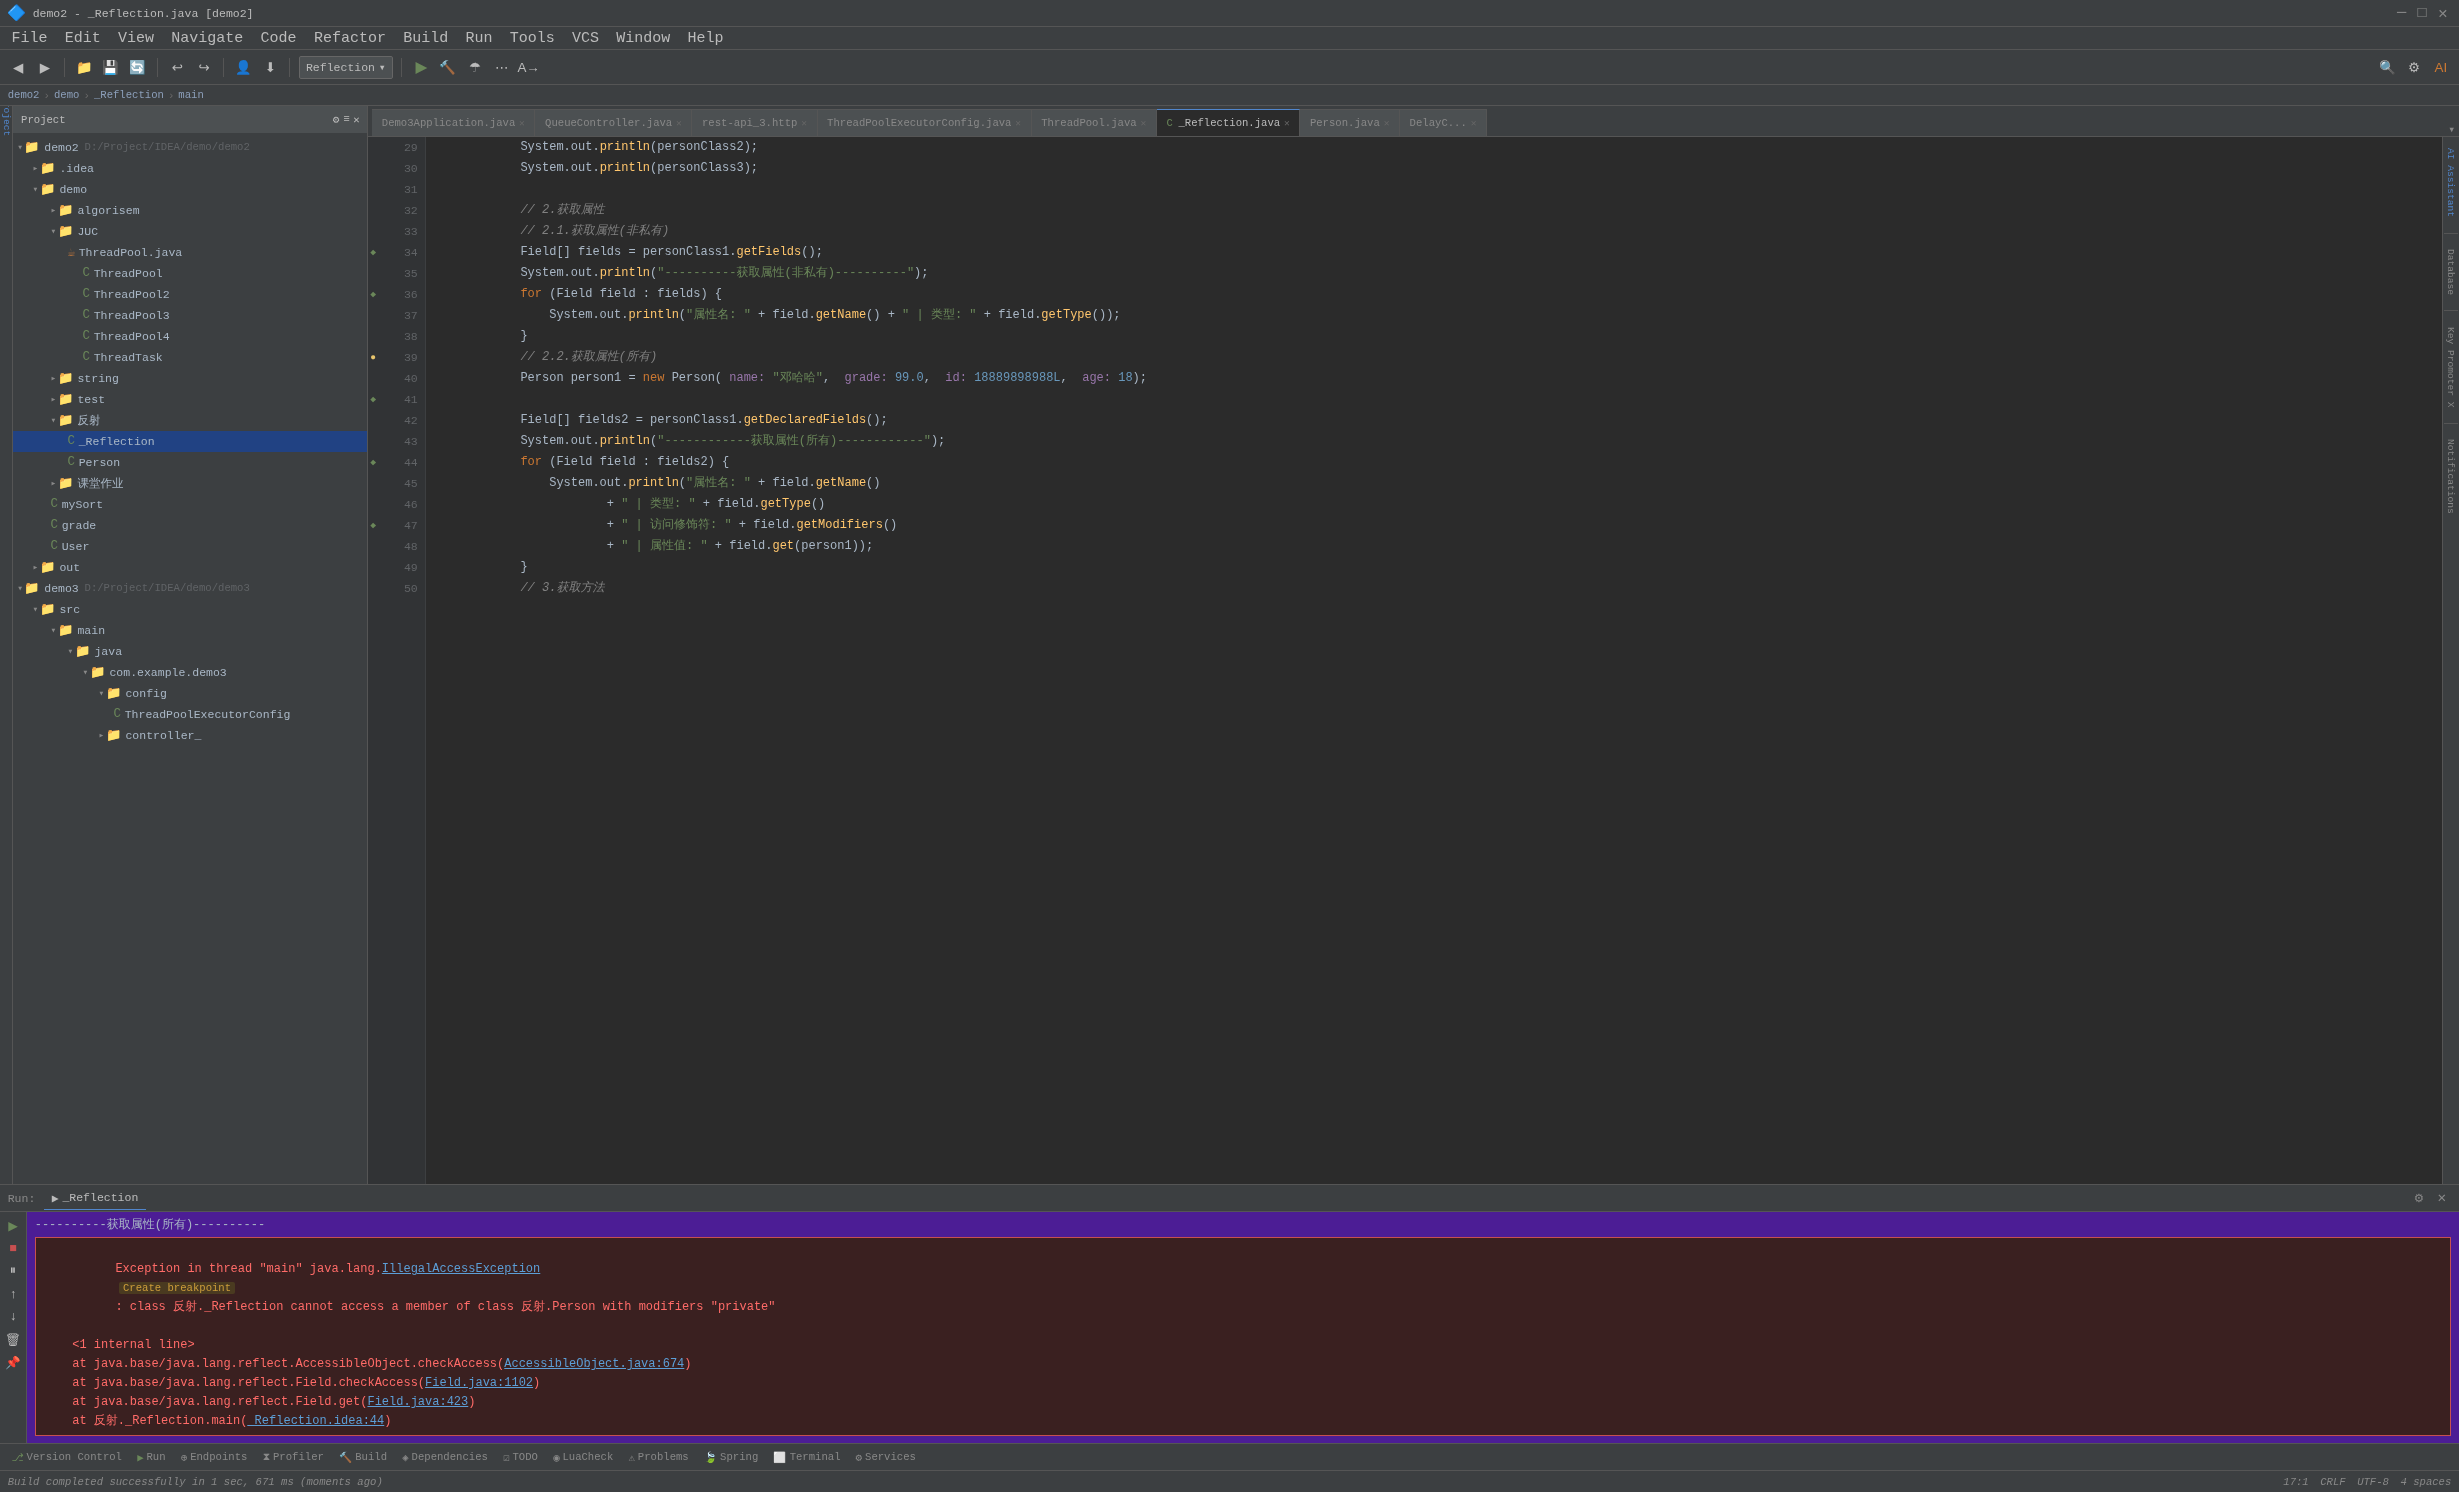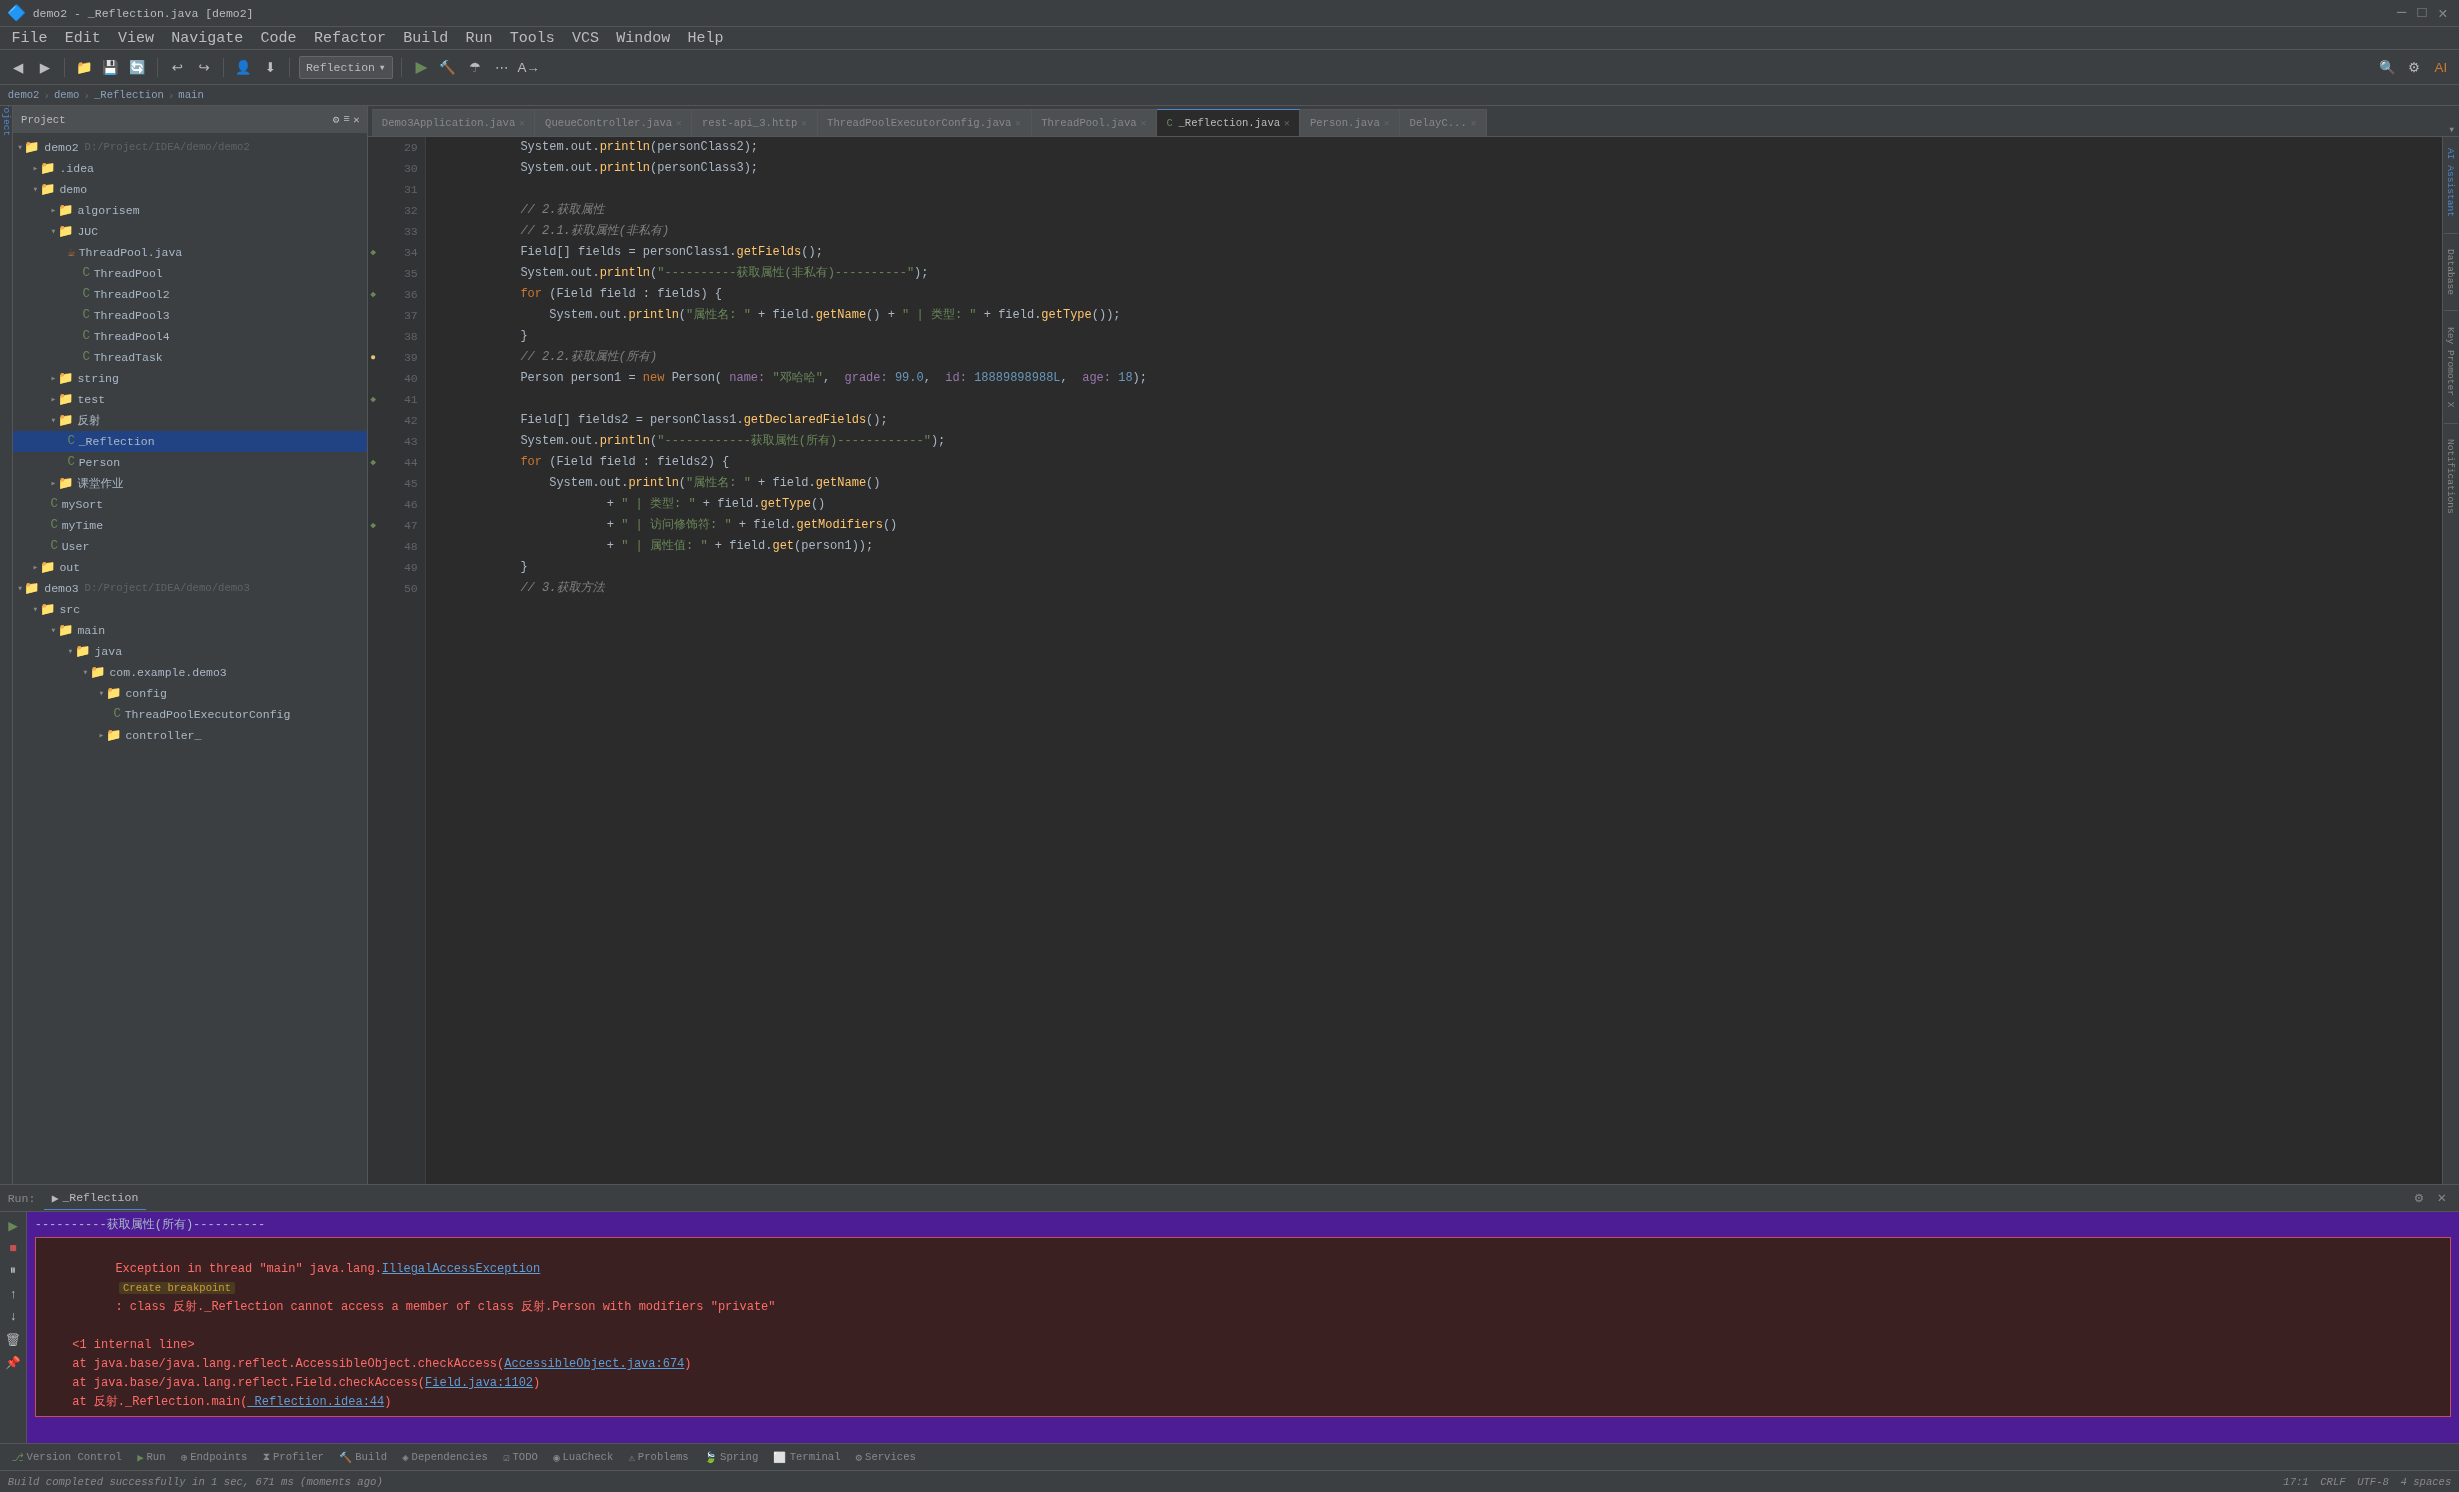--- a/index.html
+++ b/index.html
@@ -617,21 +617,21 @@
         <span class="chevron">▸</span>
         <span class="tree-icon folder-icon">📁</span>
         <span>课堂作业</span>
       </div>
       <div class="tree-item" style="padding-left: 37px;">
         <span class="tree-icon" style="color:#6a8759;">C</span>
         <span>mySort</span>
       </div>
       <div class="tree-item" style="padding-left: 37px;">
         <span class="tree-icon" style="color:#6a8759;">C</span>
-        <span>myTime</span>
+        <span>grade</span>
       </div>
       <div class="tree-item" style="padding-left: 37px;">
         <span class="tree-icon" style="color:#6a8759;">C</span>
         <span>User</span>
       </div>
 
       <div class="tree-item" style="padding-left: 19px;">
         <span class="chevron">▸</span>
         <span class="tree-icon folder-icon">📁</span>
         <span>out</span>
@@ -833,20 +833,21 @@
 
       <div class="error-box">
         <div class="console-line console-error">
           Exception in thread "main" java.lang.<span class="console-link">IllegalAccessException</span>
           <span style="background:#4a3a20; color:#cc9d3a; padding:0 3.8px; border-radius:1.9px; font-size:10.6px; margin-left:3.8px;">Create breakpoint</span>
           : class 反射._Reflection cannot access a member of class 反射.Person with modifiers "private"
         </div>
         <div class="console-line console-error">    &lt;1 internal line&gt;</div>
         <div class="console-line console-error">    at java.base/java.lang.reflect.AccessibleObject.checkAccess(<span class="console-link">AccessibleObject.java:674</span>)</div>
         <div class="console-line console-error">    at java.base/java.lang.reflect.Field.checkAccess(<span class="console-link">Field.java:1102</span>)</div>
+        <div class="console-line console-error">    at java.base/java.lang.reflect.Field.get(<span class="console-link">Field.java:423</span>)</div>
         <div class="console-line console-error">    at 反射._Reflection.main(<span class="console-link">_Reflection.idea:44</span>)</div>
       </div>
 
       <div style="height:11.5px;"></div>
 
     </div>
   </div>
 </div>
 
 <div class="bottom-toolbar">

